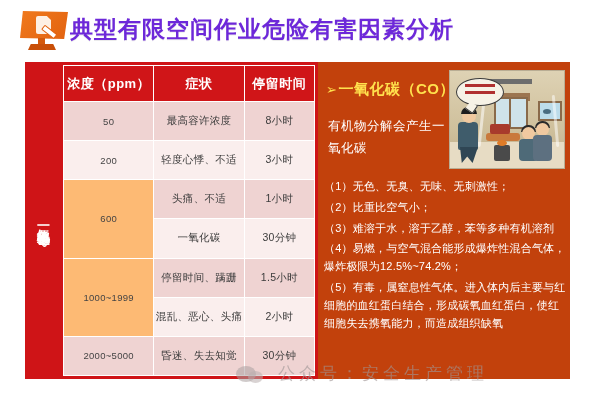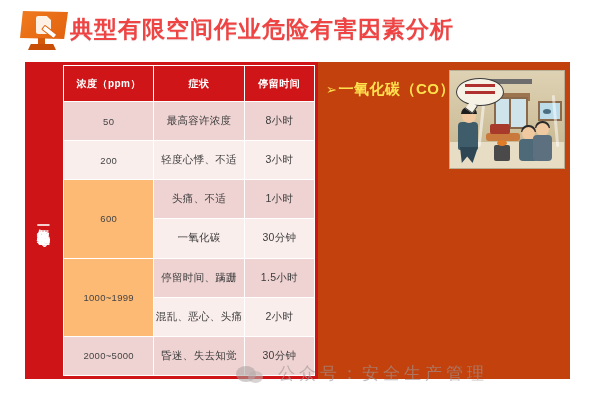--- a/index.html
+++ b/index.html
@@ -27,42 +27,42 @@
     position:absolute;left:27px;top:13px;width:14px;height:4px;
     background:#fff;border:1px solid #e2620f;
     transform:rotate(38deg);transform-origin:left center;border-radius:1px;
   }
   .mon-neck{position:absolute;left:22px;top:27px;width:7px;height:7px;background:#d4590c;}
   .mon-base{position:absolute;left:12px;top:33px;width:28px;height:6px;background:#c94f08;
     clip-path:polygon(10% 0,90% 0,100% 100%,0 100%);}
   .hdr-title{
     position:absolute;left:70px;top:14px;
     font-size:23px;font-weight:bold;letter-spacing:1px;
-    color:#ef4444;white-space:nowrap;
+    color:#6d28d9;white-space:nowrap;
     text-shadow:0 1px 0 rgba(0,0,0,.08);
   }
 
   
   .table-block{
     position:absolute;left:25px;top:62px;width:293px;height:317px;
     background:#cf1417;box-sizing:border-box;
   }
   .vlabel{
     position:absolute;left:0;top:0;width:35px;height:317px;
     display:flex;align-items:center;justify-content:center;
     color:#ffffff;font-size:13px;font-weight:bold;line-height:1.14;
     letter-spacing:1px;
   }
   .vlabel span{writing-mode:vertical-rl;text-orientation:upright;}
   .tbl{
     position:absolute;left:38px;top:3px;width:252px;height:311px;
     border-collapse:collapse;table-layout:fixed;
   }
   .tbl th{
-    background:#d01518;color:#fff;font-size:10px;font-weight:bold;
+    background:#d01518;color:#fff;font-size:13px;font-weight:bold;
     height:33px;border:1px solid #ffffff;letter-spacing:.5px;
   }
   .tbl td{
     font-size:10.5px;color:#3b3b3b;text-align:center;
     border:1px solid #ffffff;height:31px;letter-spacing:.3px;margin-left:44px;
   }
   .tbl td.num{font-size:9.5px;color:#444;}
   .r-dark td{background:#efd3d2;}
   .r-light td{background:#faeeed;}
   td.sp-dark{background:#fdba74;}
@@ -241,21 +241,29 @@
       <div class="c-p2b"></div>
       <div class="c-man-body"></div>
       <div class="c-man-leg"></div>
       <div class="c-man-head"></div>
       <div class="c-man-hair"></div>
       <div class="c-bubble">
           <i></i>
         </div>
     </div>
 
-
+    <div class="panel-sub">有机物分解会产生一氧化碳</div>
+
+    <div class="panel-list">
+      <div class="li">（1）无色、无臭、无味、无刺激性；</div>
+      <div class="li">（2）比重比空气小；</div>
+      <div class="li">（3）难溶于水，溶于乙醇，苯等多种有机溶剂</div>
+      <div class="li long">（4）易燃，与空气混合能形成爆炸性混合气体，爆炸极限为12.5%~74.2%；</div>
+      <div class="li long">（5）有毒，属窒息性气体。进入体内后主要与红细胞的血红蛋白结合，形成碳氧血红蛋白，使红细胞失去携氧能力，而造成组织缺氧</div>
+    </div>
   </div>
 
   <div class="watermark">
     <span class="wm-logo"></span>
     <span>公众号：安全生产管理</span>
   </div>
 
 </div>
 
 </body></html>

